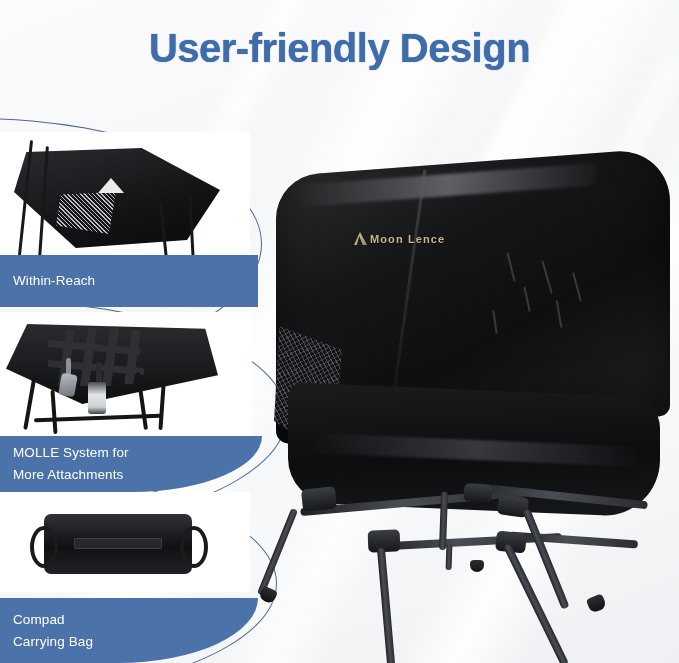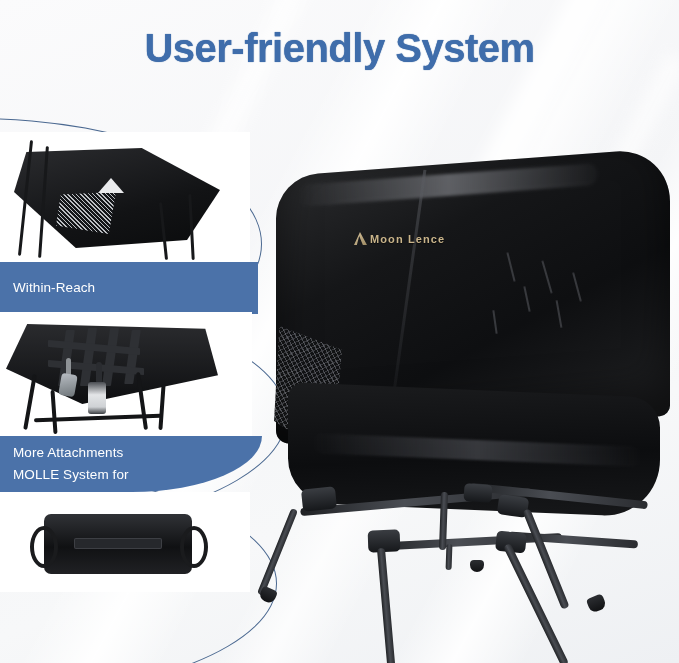--- a/index.html
+++ b/index.html
@@ -37,21 +37,21 @@
   #photo1{top:132px;width:250px;height:133px;}
   #photo2{top:312px;width:252px;height:125px;}
   #photo3{top:492px;width:250px;height:100px;}
   
   .banner{
     position:absolute;left:0;background:#4b72a9;color:#ffffff;
     display:flex;flex-direction:column;justify-content:center;
     padding-left:13px;box-sizing:border-box;
     font-size:13.5px;line-height:22px;letter-spacing:.1px;
   }
-  #banner1{top:262px;width:258px;height:52px;}
+  #banner1{top:255px;width:258px;height:52px;}
   #banner2{top:436px;width:262px;height:56px;
     border-top-right-radius:0;border-bottom-right-radius:130px 56px;}
   #banner3{top:598px;width:258px;height:65px;
     border-bottom-right-radius:140px 65px;}
   .banner .line{white-space:nowrap;}
   
   #chair{position:absolute;left:258px;top:140px;width:421px;height:523px;}
   .ch{position:absolute;}
   
   #back-shell{
@@ -168,21 +168,21 @@
 
 <div id="stage">
 
   <div class="arc" id="arc1"></div>
   <div class="arc" id="arc2"></div>
   <div class="arc" id="arc3"></div>
   <div class="glow" style="left:520px;top:-40px;width:34px;height:260px;transform:rotate(28deg);"></div>
   <div class="glow" style="left:596px;top:40px;width:22px;height:300px;transform:rotate(28deg);opacity:.7;"></div>
   <div class="glow" style="left:250px;top:-60px;width:26px;height:230px;transform:rotate(26deg);opacity:.8;"></div>
 
-  <div id="title">User-friendly System</div>
+  <div id="title">User-friendly Design</div>
 
   <div class="photo" id="photo1">
     <div class="np" id="p1-seat"></div>
     <div class="np" id="p1-mesh"></div>
     <div class="np" id="p1-tab"></div>
     <div class="p1leg" style="left:24px;top:8px;width:3px;height:116px;transform:rotate(6deg);"></div>
     <div class="p1leg" style="left:42px;top:14px;width:3px;height:112px;transform:rotate(4deg);"></div>
     <div class="p1leg" style="left:162px;top:70px;width:3px;height:58px;transform:rotate(-6deg);"></div>
     <div class="p1leg" style="left:190px;top:62px;width:3px;height:66px;transform:rotate(-3deg);"></div>
   </div>
@@ -204,31 +204,35 @@
     <div class="acc" style="left:96px;top:50px;width:6px;height:22px;background:#2a2c30;"></div>
     <div class="acc" style="left:88px;top:70px;width:18px;height:32px;background:linear-gradient(180deg,#4a4d52,#e3e5e7 40%,#cfd2d5 78%,#3b3e42);border-radius:3px;"></div>
     <div class="p2leg" style="left:28px;top:62px;width:4px;height:56px;transform:rotate(10deg);"></div>
     <div class="p2leg" style="left:52px;top:78px;width:4px;height:44px;transform:rotate(-4deg);"></div>
     <div class="p2leg" style="left:140px;top:60px;width:4px;height:58px;transform:rotate(-8deg);"></div>
     <div class="p2leg" style="left:160px;top:72px;width:4px;height:46px;transform:rotate(4deg);"></div>
     <div class="p2leg" style="left:34px;top:104px;width:128px;height:4px;transform:rotate(-2deg);"></div>
   </div>
 
   <div class="banner" id="banner2">
+    <span class="line">MOLLE System for</span>
     <span class="line">More Attachments</span>
-    <span class="line">MOLLE System for</span>
   </div>
 
   <div class="photo" id="photo3">
     <div class="np" id="p3-bag"></div>
     <div class="np" id="p3-strap"></div>
     <div class="p3handle" style="left:30px;top:34px;"></div>
     <div class="p3handle" style="left:180px;top:34px;"></div>
   </div>
 
+  <div class="banner" id="banner3">
+    <span class="line">Compad</span>
+    <span class="line">Carrying Bag</span>
+  </div>
 
   <div id="chair">
 
     <div class="ch" id="back-shell"></div>
     <div class="ch" id="back-hl"></div>
     <div class="ch" id="back-seam"></div>
 
     <div class="crease" style="left:252px;top:112px;height:30px;transform:rotate(-14deg);"></div>
     <div class="crease" style="left:268px;top:146px;height:26px;transform:rotate(-12deg);"></div>
     <div class="crease" style="left:288px;top:120px;height:34px;transform:rotate(-16deg);"></div>

